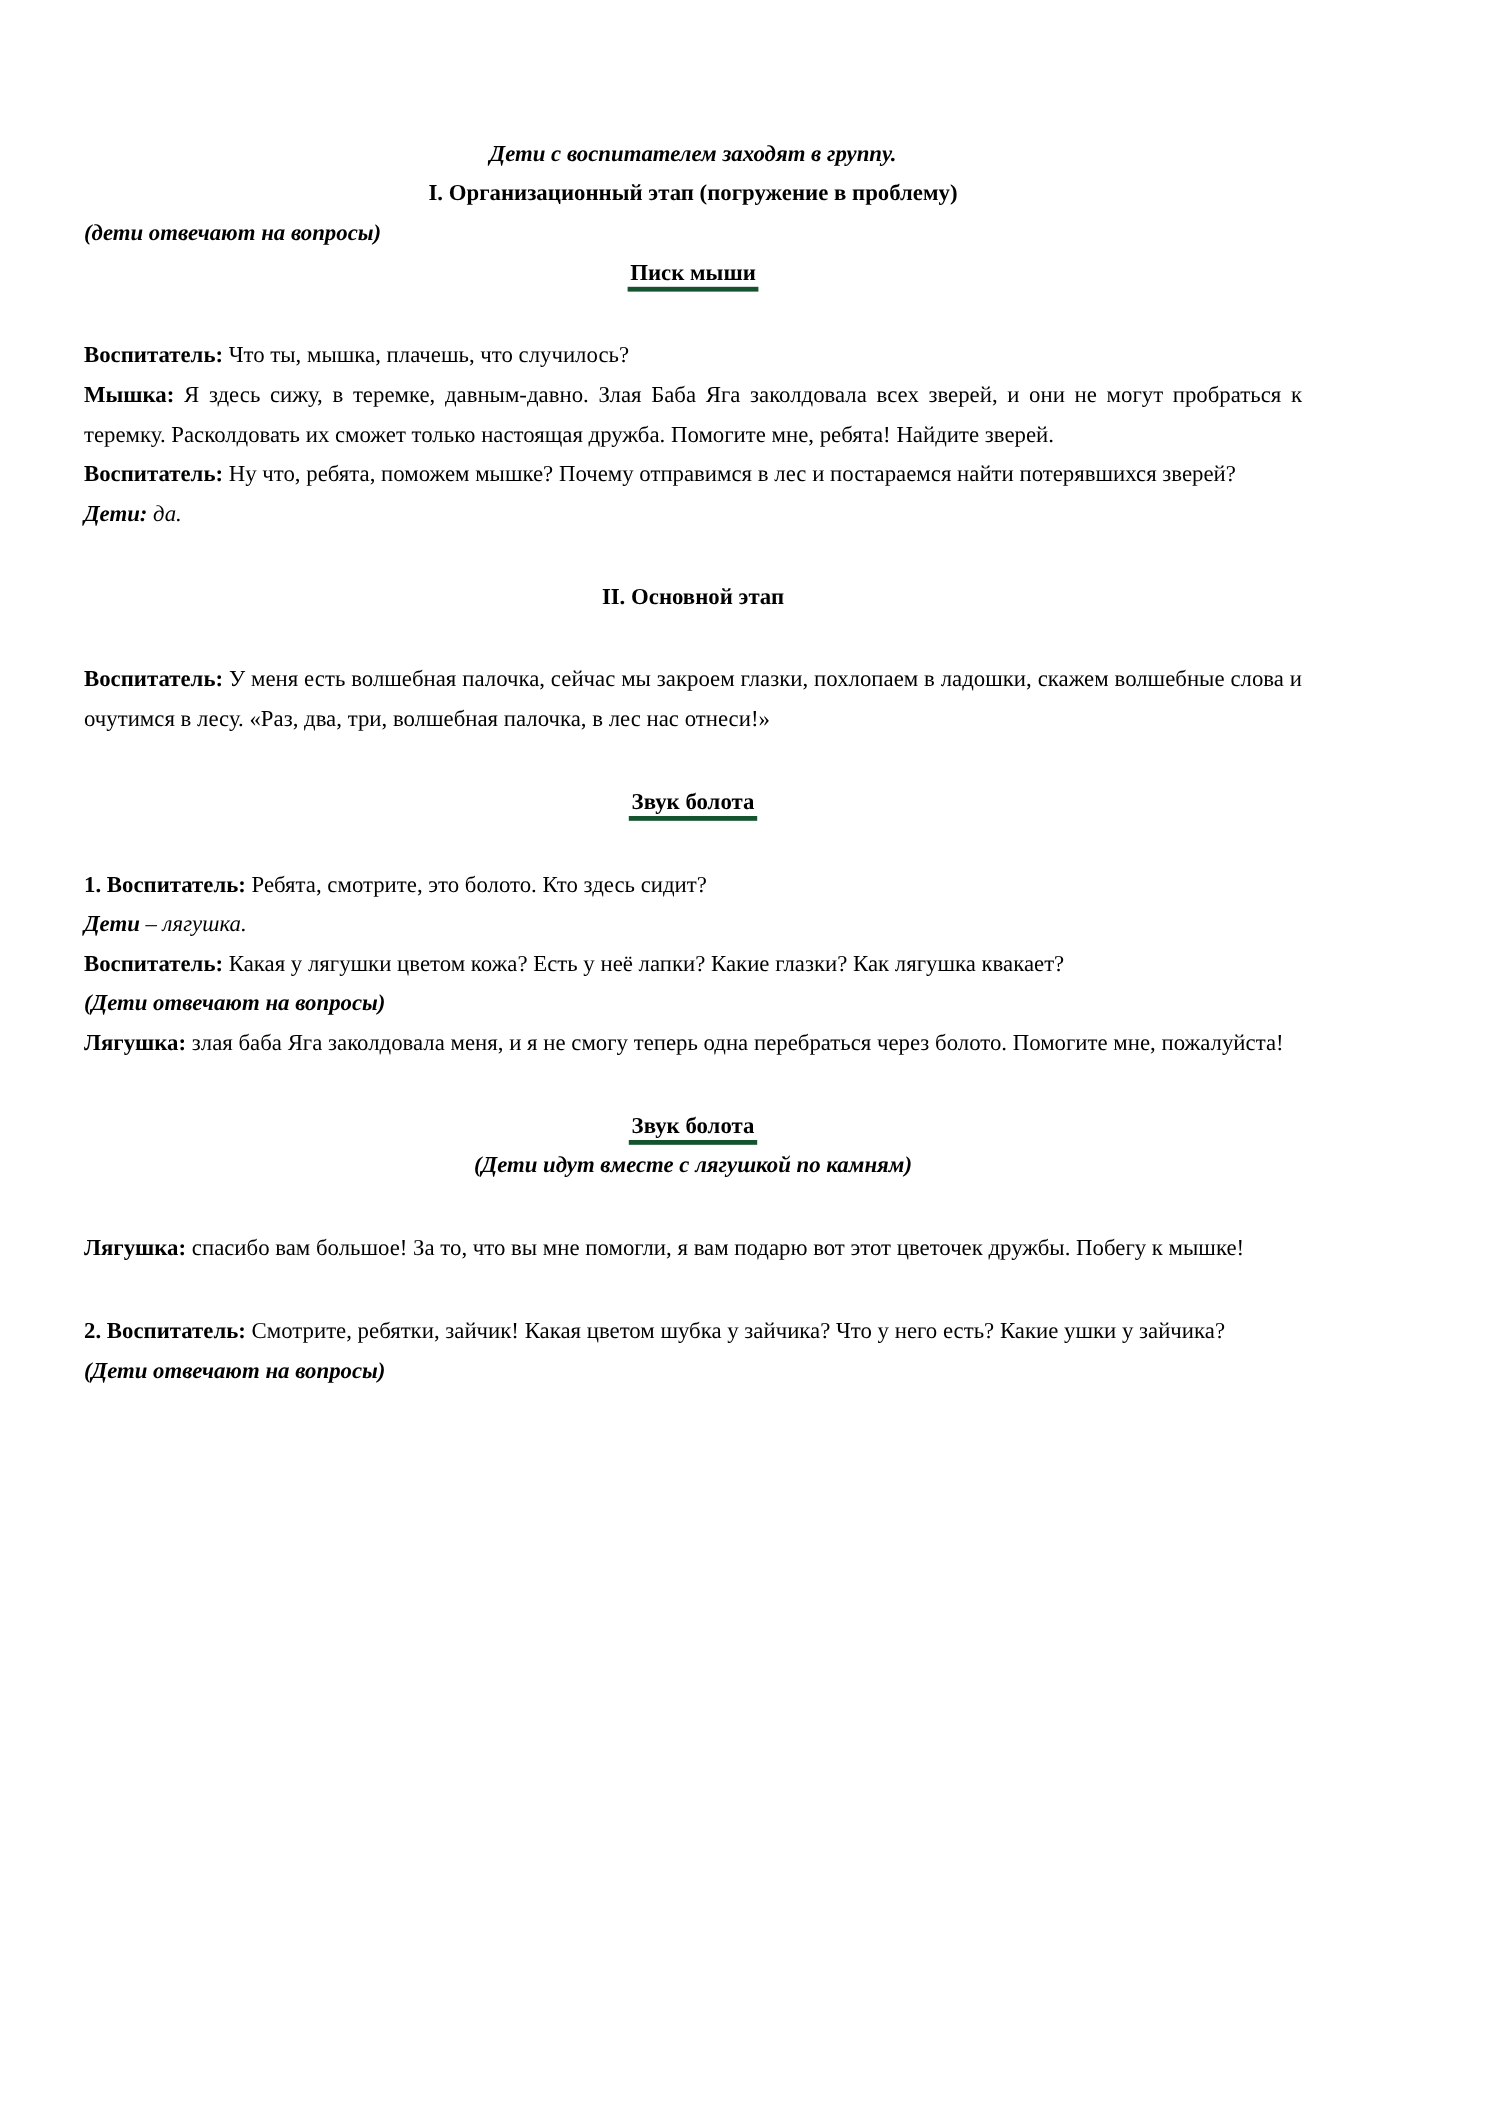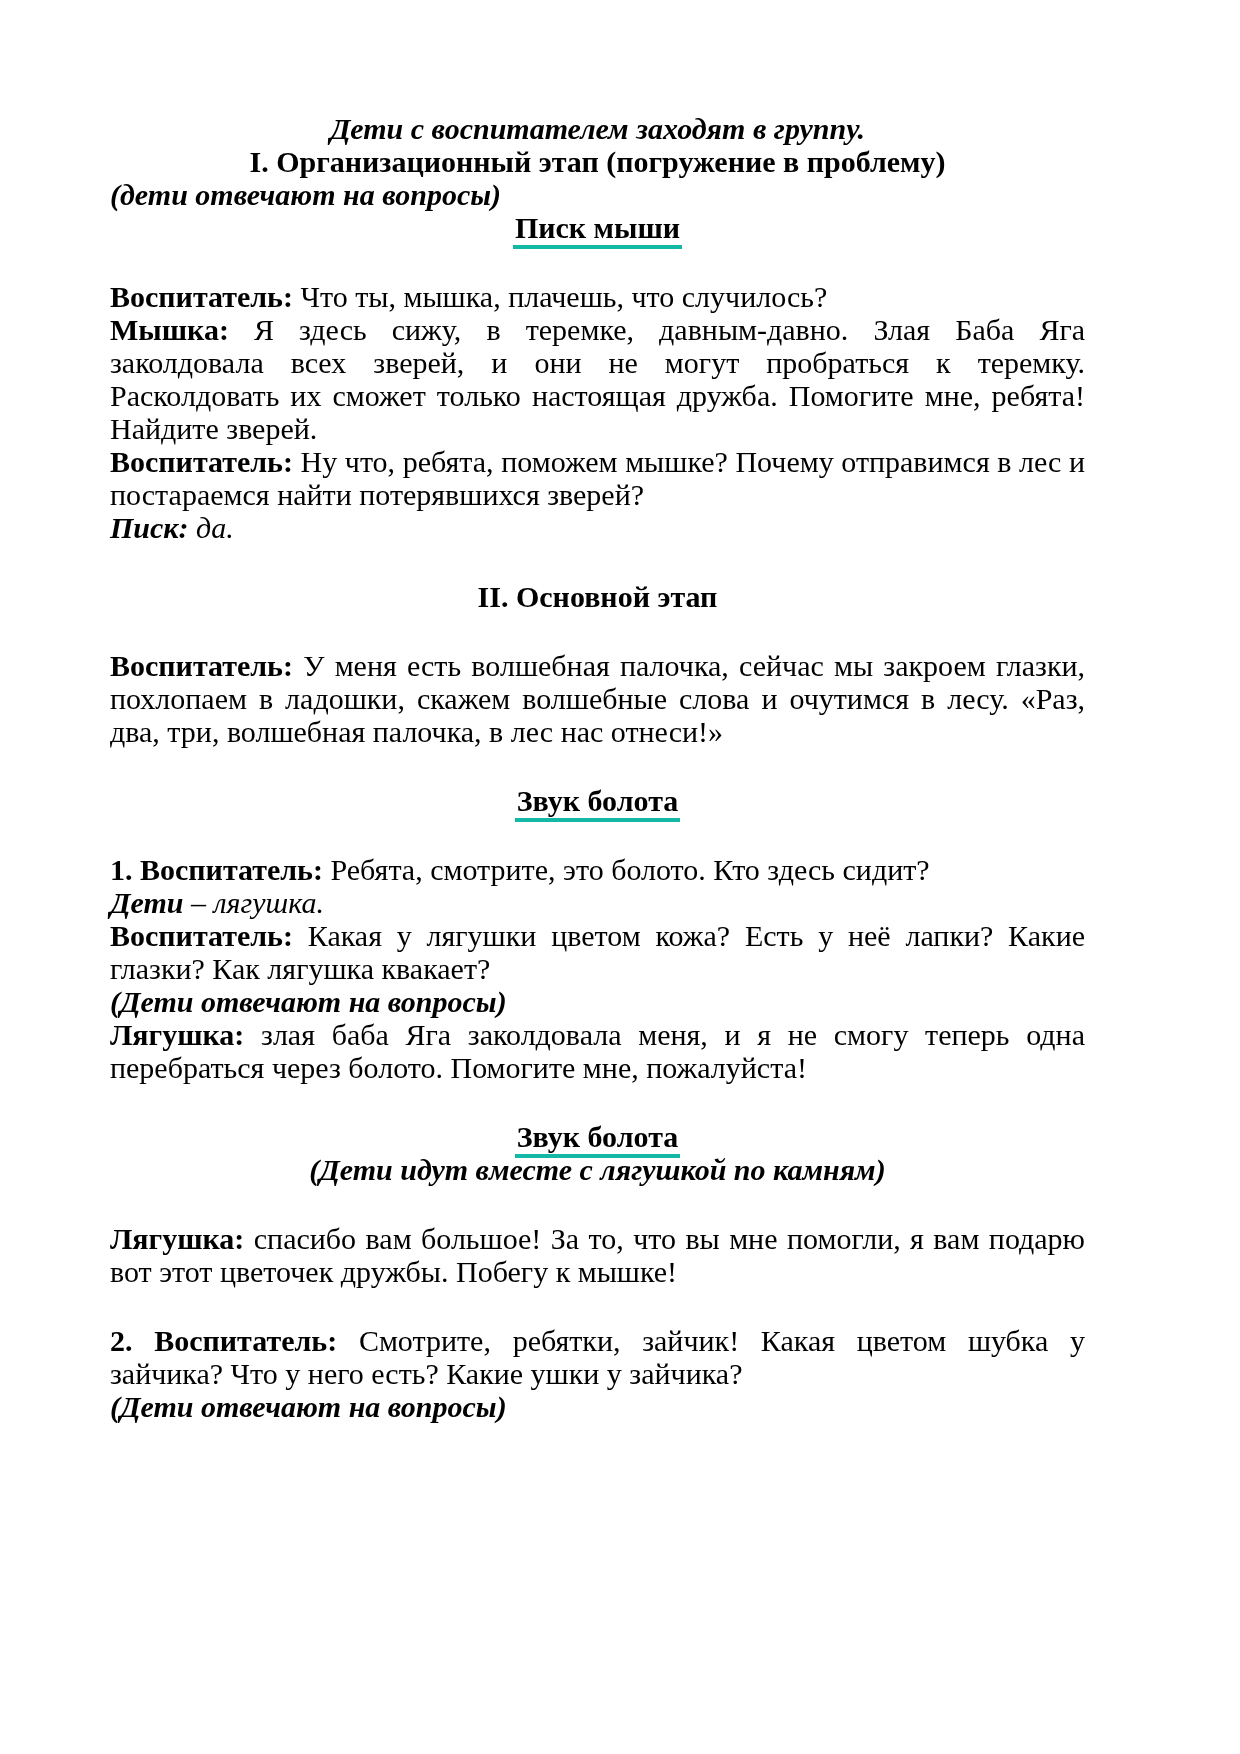--- a/index.html
+++ b/index.html
@@ -2,33 +2,33 @@
 <html><head>
 <meta charset="utf-8">
 <style>
   html, body { margin: 0; padding: 0; background: #ffffff; }
   .page {
     width: 1240px;
     height: 1754px;
     box-sizing: border-box;
     background: #ffffff;
     color: #000000;
-    padding: 112px 155px 40px 110px;
+    padding: 112px 155px 40px 70px;
     font-family: "Liberation Serif", serif;
-    font-size: 30px;
+    font-size: 19px;
     line-height: 33px;
     overflow: hidden;
   }
   p { margin: 0; }
   .gap { margin-top: 36px; }
   .center { text-align: center; }
   .justify { text-align: justify; }
   .note { font-weight: bold; font-style: italic; }
   .heading { font-weight: bold; text-align: center; }
-  .u-span { border-bottom: 4px solid #14b8a6; padding: 0 2px 1px 2px; }
+  .u-span { border-bottom: 4px solid #14532d; padding: 0 2px 1px 2px; }
   .dialogue b { font-weight: bold; }
   .dialogue.it, .dialogue.it b, .dialogue.it span { font-style: italic; }
   .indent-sp { text-indent: 8px; }
 </style>
 </head>
 <body>
 
 <div class="page">
 
   <p class="note center">Дети с воспитателем заходят в группу.</p>
@@ -39,21 +39,21 @@
   <p class="note">(дети отвечают на вопросы)</p>
 
   <p class="heading"><span class="u-span">Писк мыши</span></p>
 
   <p class="dialogue justify gap"><b>Воспитатель:</b> <span>Что ты, мышка, плачешь, что случилось?</span></p>
 
   <p class="dialogue justify"><b>Мышка:</b> <span>Я здесь сижу, в теремке, давным-давно. Злая Баба Яга заколдовала всех зверей, и они не могут пробраться к теремку. Расколдовать их сможет только настоящая дружба. Помогите мне, ребята! Найдите зверей.</span></p>
 
   <p class="dialogue justify"><b>Воспитатель:</b> <span>Ну что, ребята, поможем мышке? Почему отправимся в лес и постараемся найти потерявшихся зверей?</span></p>
 
-  <p class="dialogue it"><b>Писк:</b> <span>да.</span></p>
+  <p class="dialogue it"><b>Дети:</b> <span>да.</span></p>
 
   <p class="heading gap">II. Основной этап</p>
 
   <p class="dialogue justify gap"><b>Воспитатель:</b> <span>У меня есть волшебная палочка, сейчас мы закроем глазки, похлопаем в ладошки, скажем волшебные слова и очутимся в лесу. «Раз, два, три, волшебная палочка, в лес нас отнеси!»</span></p>
 
   <p class="heading gap"><span class="u-span">Звук болота</span></p>
 
   <p class="dialogue justify gap"><b>1. Воспитатель:</b> <span>Ребята, смотрите, это болото. Кто здесь сидит?</span></p>
 
   <p class="dialogue it"><b>Дети</b> <span>– лягушка.</span></p>

